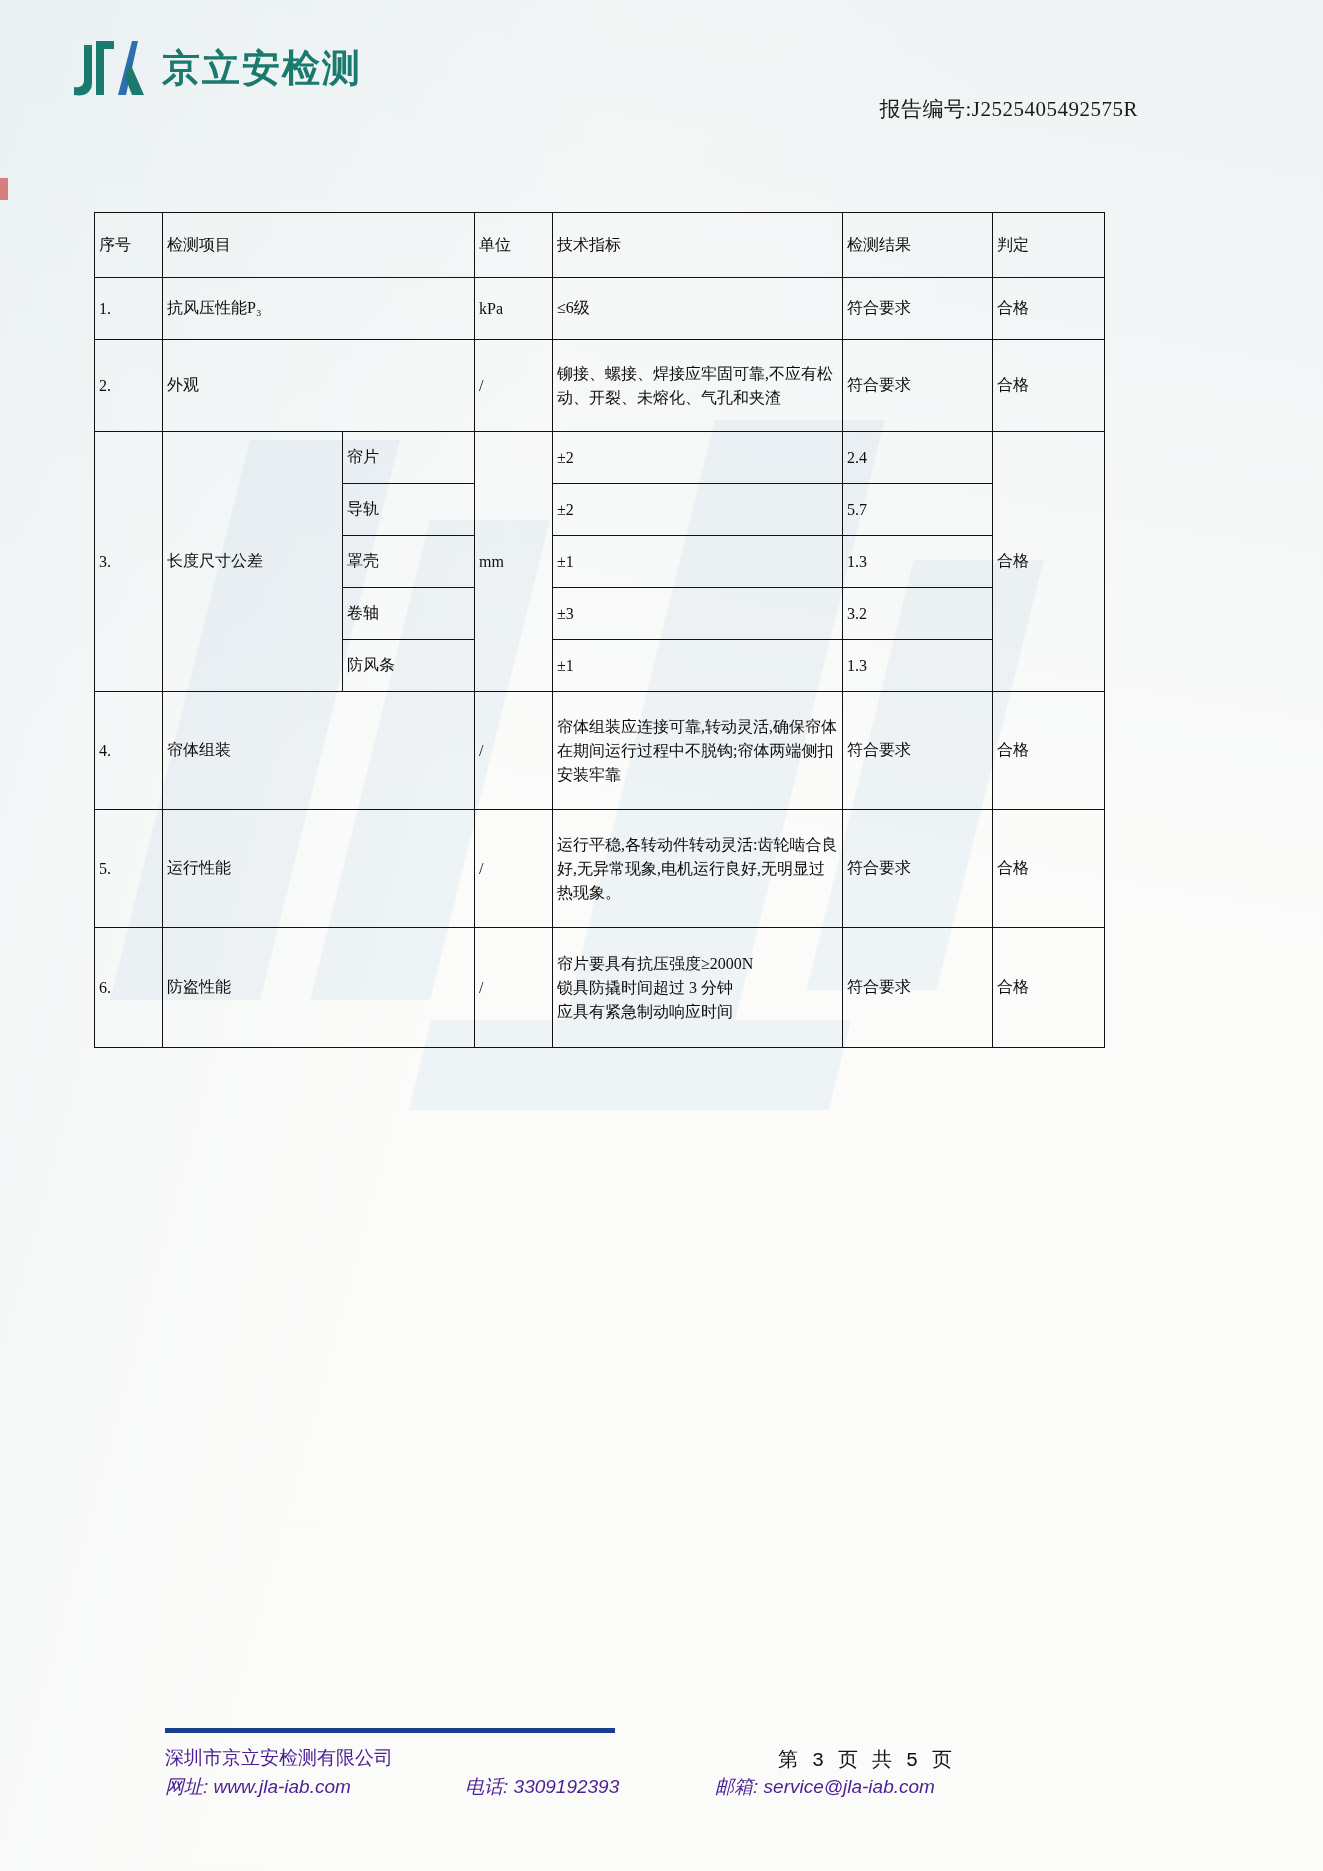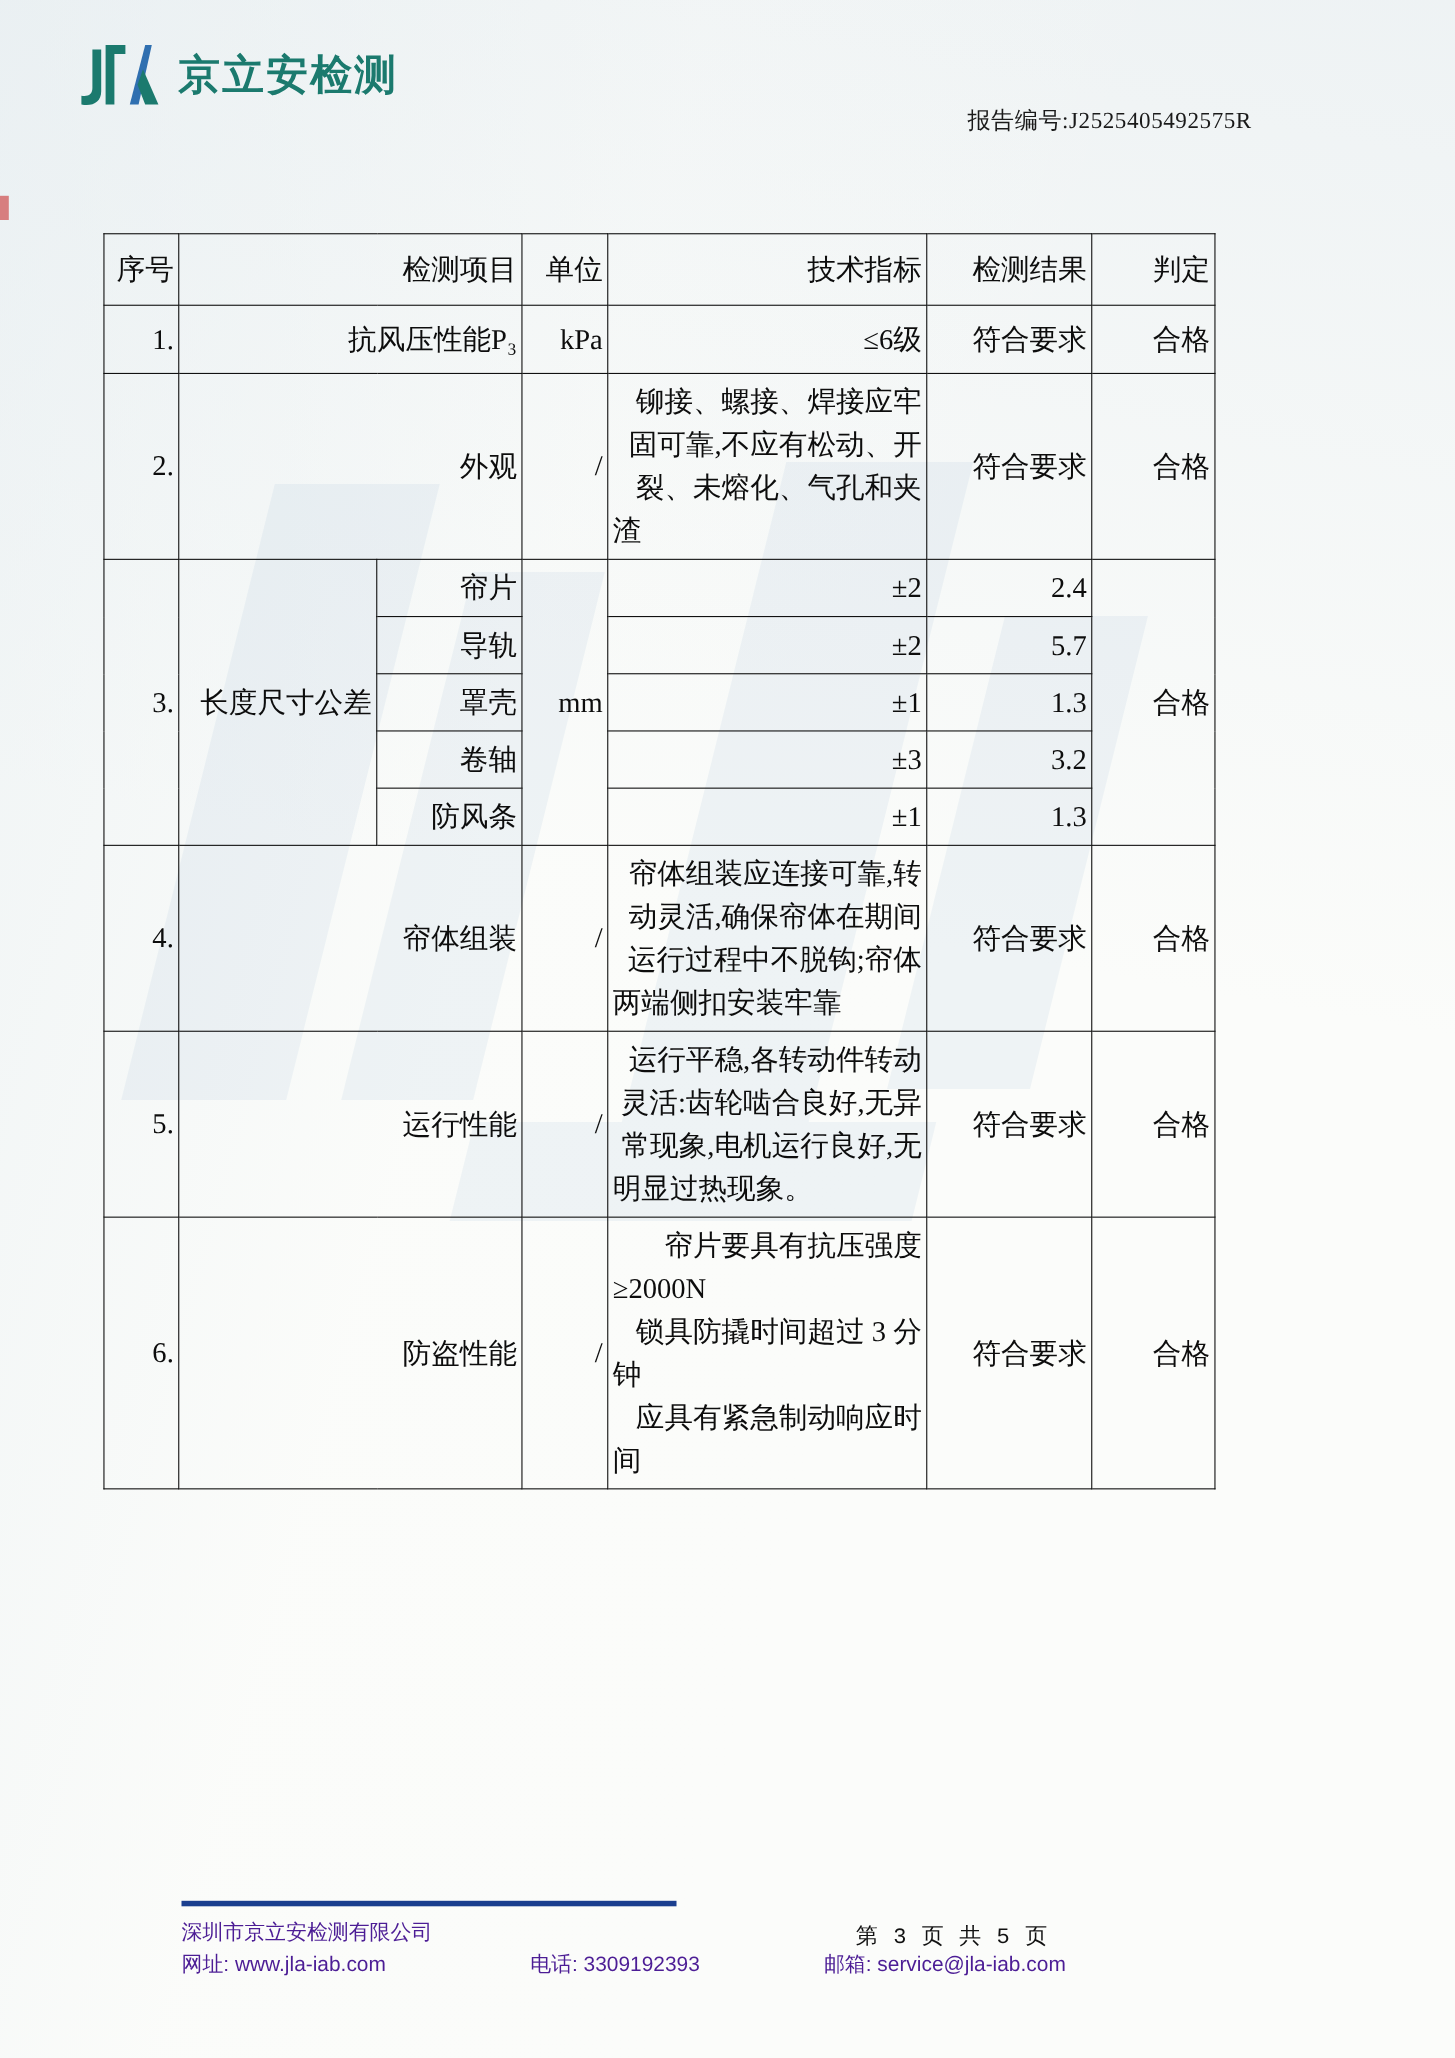--- a/index.html
+++ b/index.html
@@ -89,23 +89,23 @@
     top: 212px;
     width: 1000px;
   }
   table.report {
     border-collapse: collapse;
     width: 1000px;
     table-layout: fixed;
   }
   table.report td, table.report th {
     border: 1.6px solid #111;
-    text-align: right;
+    text-align: left;
     vertical-align: middle;
-    font-size: 26px;
+    font-size: 16px;
     font-family: "Liberation Serif", serif;
     font-weight: normal;
     padding: 6px 4px;
     color: #0d0d0d;
     background: transparent;
   }
   table.report th {
     font-weight: normal;
     height: 52px;
   }
@@ -149,21 +149,22 @@
     position: absolute;
     left: 165px;
     top: 52px;
     color: #4c1d95;
     font-size: 19px;
     line-height: 1.55;
     font-family: "Liberation Sans", sans-serif;
   }
   .footer-left .line3 {
     display: flex;
-    gap: 17px;
+    gap: 0;
+    font-style: italic;
   }
   .footer-left .seg { display: inline-block; }
   .footer-left .seg.web { width: 300px; }
   .footer-left .seg.tel { width: 250px; }
   .footer-page {
     position: absolute;
     right: 390px;
     top: 55px;
     color: #111;
     font-size: 20px;

